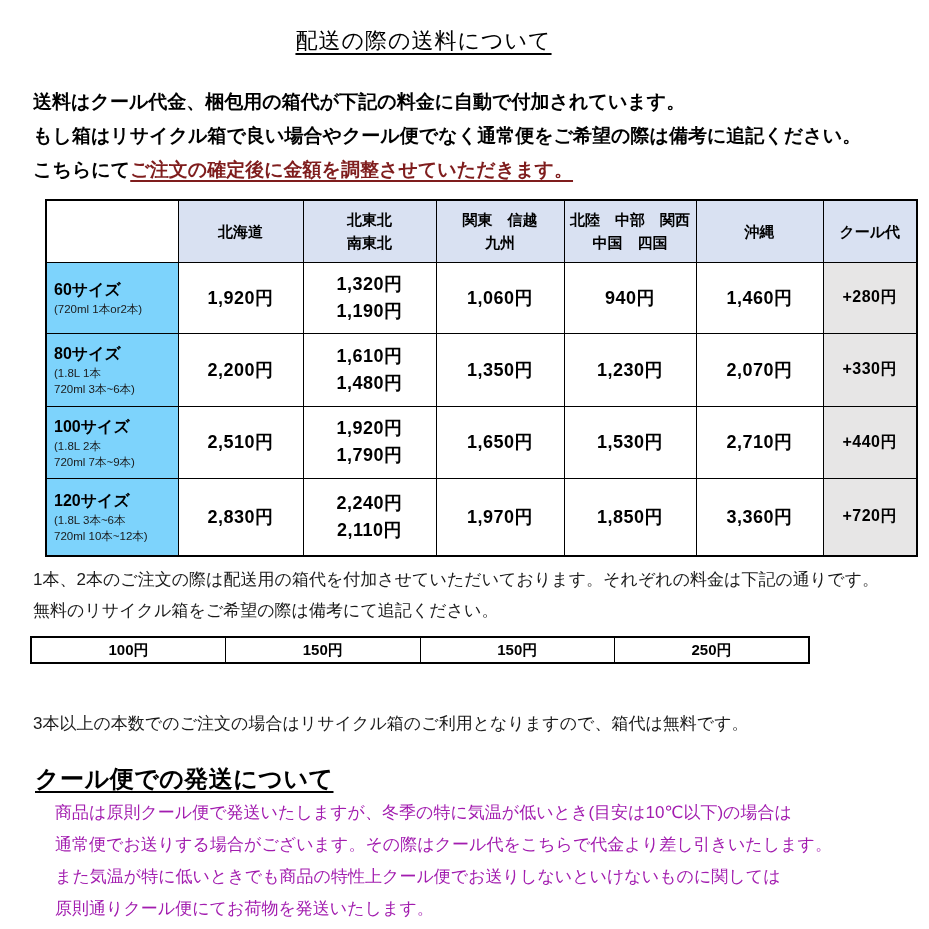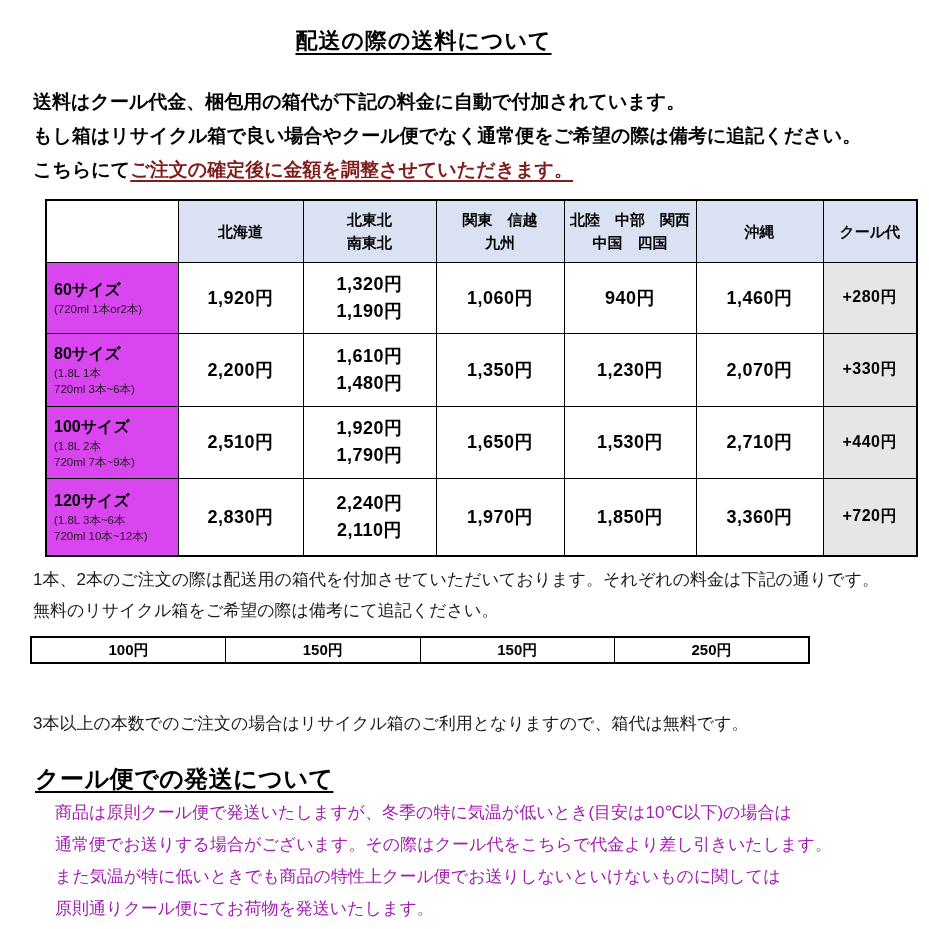--- a/index.html
+++ b/index.html
@@ -4,40 +4,40 @@
 <style>
   html,body{margin:0;padding:0;background:#ffffff;}
   body{
     width:929px;height:929px;position:relative;overflow:hidden;
     font-family:"Liberation Sans","DejaVu Sans",sans-serif;color:#000;
   }
   .page{position:absolute;left:0;top:0;width:929px;height:929px;background:#fff;}
 
   
   .doc-title{position:absolute;top:26px;left:0;width:847px;text-align:center;
-    font-size:22px;font-weight:bold;letter-spacing:1px;}
+    font-size:22px;font-weight:normal;letter-spacing:1px;}
   .doc-title span{text-decoration:underline;text-decoration-thickness:2px;text-underline-offset:5px;}
 
   
   .intro{position:absolute;top:85px;left:33px;font-size:19px;font-weight:bold;line-height:34px;white-space:nowrap;}
   .red-note{color:#7f1d1d;text-decoration:underline;text-decoration-thickness:2px;text-underline-offset:4px;}
 
   
   .fee-table{position:absolute;top:199px;left:45px;width:871px;
     border-collapse:collapse;table-layout:fixed;border:2px solid #000;}
   .fee-table th,.fee-table td{border:1px solid #000;padding:0;text-align:center;vertical-align:middle;overflow:hidden;}
   .fee-table th{background:#d9e1f2;font-size:15px;font-weight:bold;}
   .fee-table th .hline{display:block;line-height:23px;white-space:pre;}
   .corner-cell{background:#ffffff !important;}
   .row-head{height:62px;}
   .row-60{height:71px;}
   .row-80{height:73px;}
   .row-100{height:72px;}
   .row-120{height:78px;}
-  .size-cell{background:#d946ef;text-align:left !important;padding-left:7px !important;}
+  .size-cell{background:#7dd3fc;text-align:left !important;padding-left:7px !important;}
   .size-name{display:block;font-size:16px;font-weight:bold;line-height:23px;}
   .detail-line{display:block;font-size:11.5px;font-weight:normal;line-height:16px;color:#1a1a1a;white-space:nowrap;}
   .price-cell{font-size:18px;font-weight:bold;letter-spacing:0.5px;}
   .price-cell .pline{display:block;line-height:27px;}
   .cool-cell{background:#e7e6e6;font-size:16px;}
   span:empty{display:none;}
 
   
   .note-boxfee{position:absolute;top:564px;left:33px;font-size:17px;line-height:31px;color:#1a1a1a;white-space:nowrap;}
   .note-recycle{position:absolute;top:712px;left:33px;font-size:17px;color:#1a1a1a;white-space:nowrap;}

